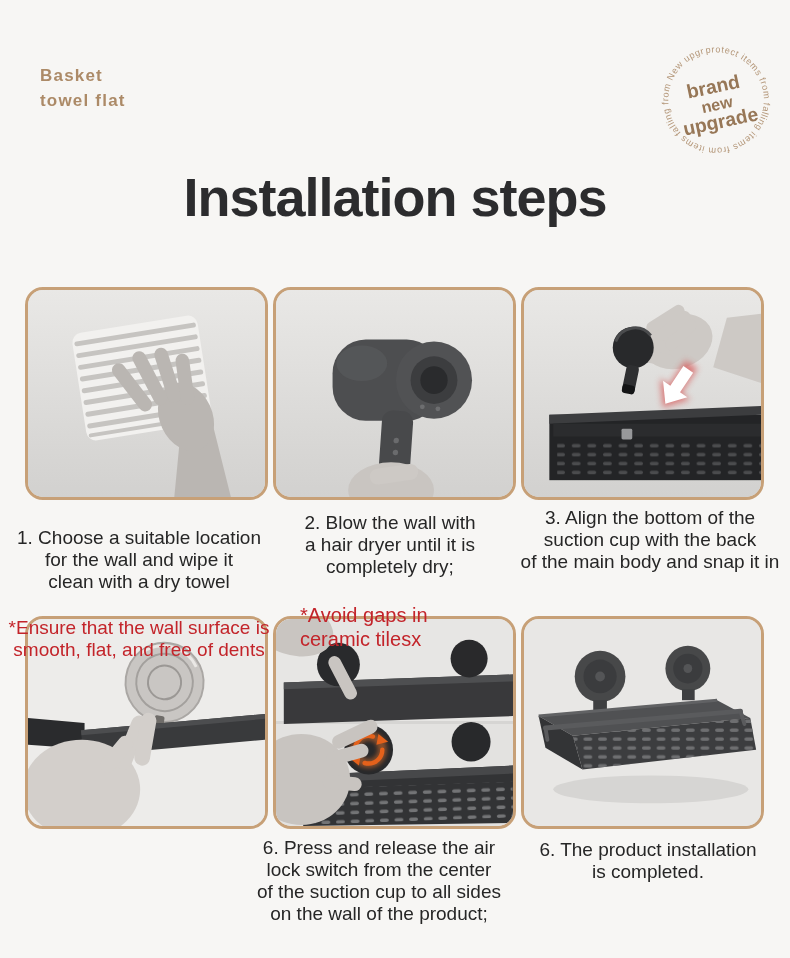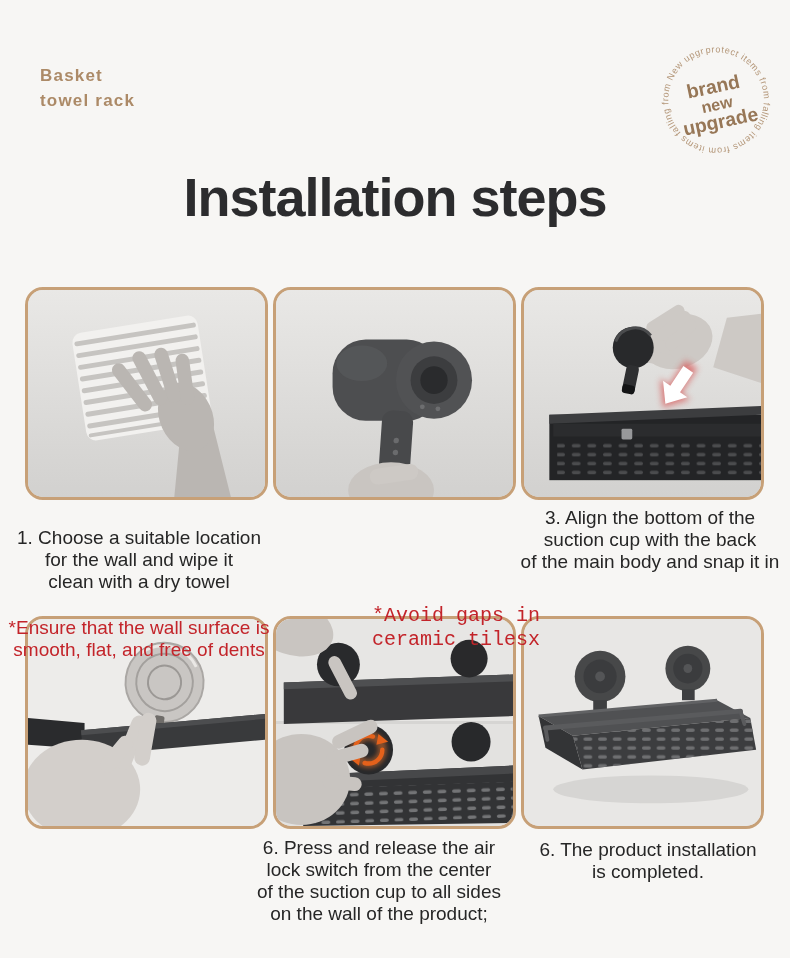--- a/index.html
+++ b/index.html
@@ -30,22 +30,22 @@
     line-height:1.16;white-space:pre-line;
   }
   .c1{left:-8px;top:505px;width:294px}
   .c2{left:268px;top:512px;width:244px}
   .c3{left:505px;top:507px;width:290px}
   .c4{left:0px;top:839px;width:245px}
   .c5{left:236px;top:837px;width:286px}
   .c6{left:523px;top:839px;width:250px}
   .note{color:#c3242a;margin-top:2px}
   .overlay-note{
-    position:absolute;left:300px;top:604px;width:240px;z-index:5;text-align:right;
-    color:#c3242a;font-size:20px;line-height:1.18;white-space:pre-line;font-family:Liberation Mono, monospace;
+    position:absolute;left:300px;top:604px;width:240px;z-index:5;text-align:left;
+    color:#c3242a;font-size:20px;line-height:1.18;white-space:pre-line;
   }
   .defs-holder{position:absolute;width:0;height:0;overflow:hidden}
 </style>
 </head>
 <body>
 
 <div id="canvas">
 
   <svg class="defs-holder" aria-hidden="true">
     <defs>
@@ -60,21 +60,21 @@
         <feGaussianBlur stdDeviation="2.4"></feGaussianBlur>
       </filter>
       <linearGradient id="wallGrad" x1="0" y1="0" x2="0" y2="1">
         <stop offset="0" stop-color="#e9e8e6"></stop>
           <stop offset="1" stop-color="#d2d1cf"></stop>
       </linearGradient>
     </defs>
   </svg>
 
   <div class="brand">Basket
-towel rack</div>
+towel flat</div>
 
   <svg class="stamp" viewBox="0 0 126 126">
     <defs>
       <path id="ringPath" d="M63,16 a47,47 0 1,1 -0.01,0"></path>
     </defs>
     <text font-size="9" letter-spacing="0.6" fill="#b49779">
       <textPath href="#ringPath">protect items from falling items from items falling from New upgrades protect items</textPath>
     </text>
     <text x="63" y="56" text-anchor="middle" font-size="19" font-weight="bold" fill="#977757">brand</text>
     <text x="63" y="73" text-anchor="middle" font-size="16" font-weight="bold" fill="#977757">new</text>
@@ -261,20 +261,23 @@
   <div class="overlay-note">*Avoid gaps in
 ceramic tilesx</div>
 
   <div class="caption c1">
     <p>1. Choose a suitable location
 for the wall and wipe it
 clean with a dry towel</p>
     <p class="note">*Ensure that the wall surface is
 smooth, flat, and free of dents</p>
   </div>
+  <div class="caption c2">2. Blow the wall with
+a hair dryer until it is
+completely dry;</div>
   <div class="caption c3">3. Align the bottom of the
 suction cup with the back
 of the main body and snap it in</div>
   <div class="caption c5">6. Press and release the air
 lock switch from the center
 of the suction cup to all sides
 on the wall of the product;</div>
   <div class="caption c6">6. The product installation
 is completed.</div>
 

